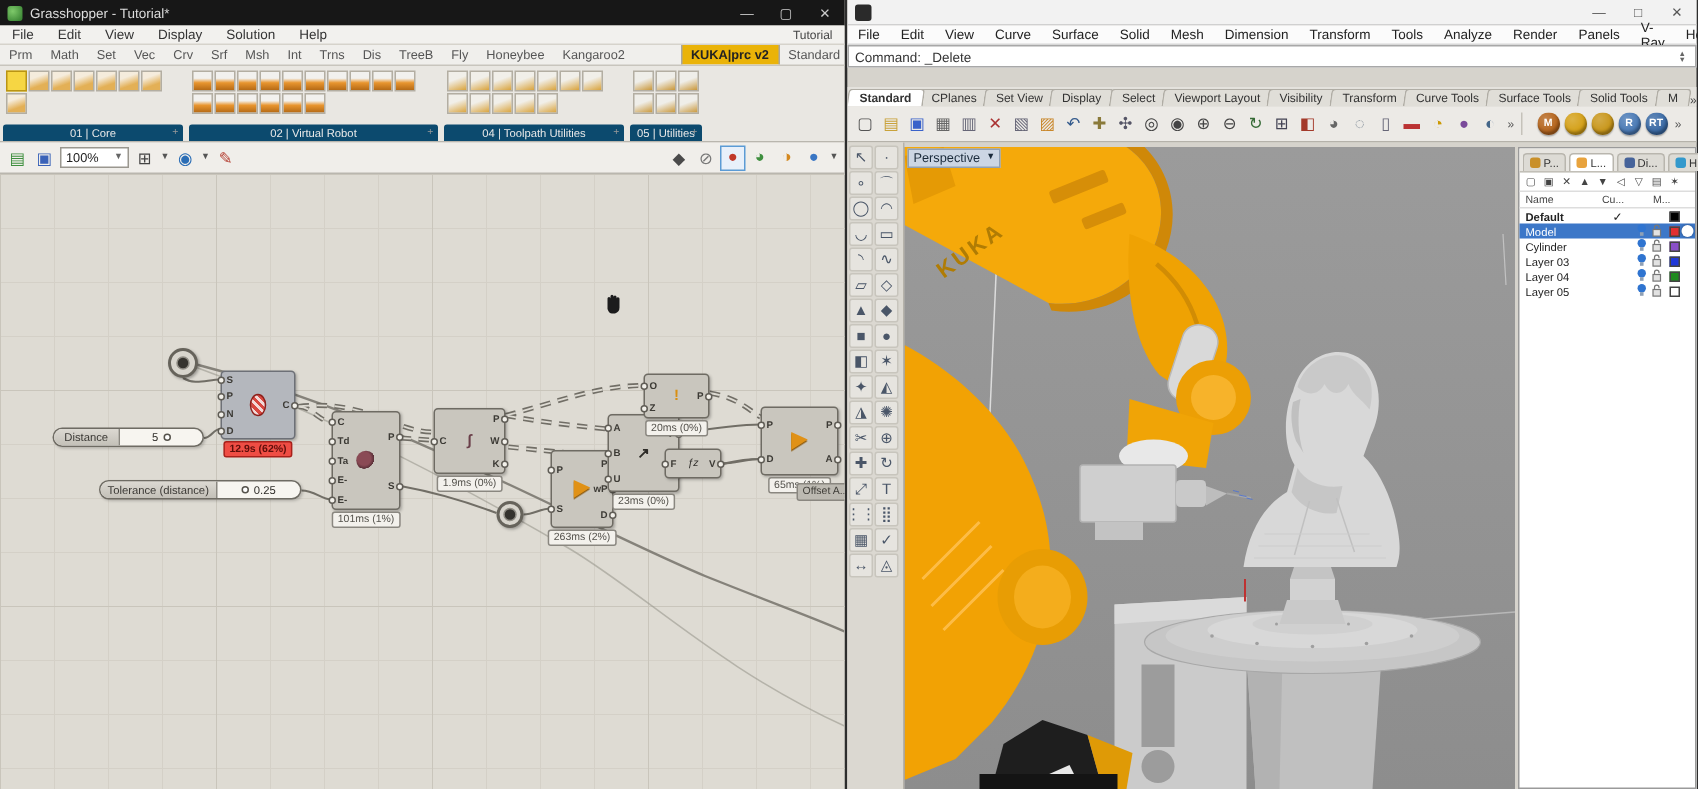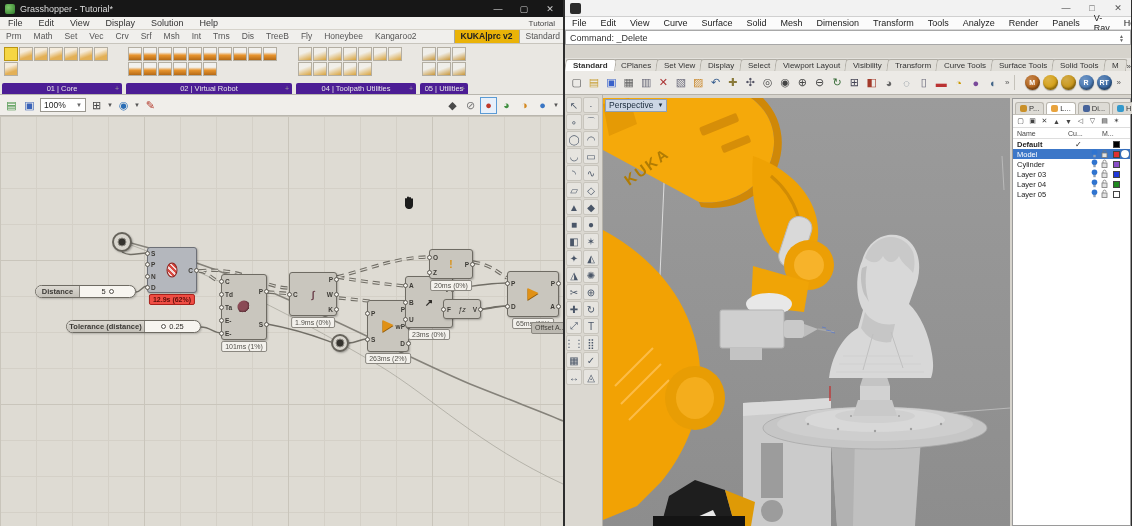--- a/index.html
+++ b/index.html
@@ -22,21 +22,21 @@
   .gh-tab.active{background:#eab308;border:1px solid #aaa7a0;border-bottom:none;font-weight:bold;color:#222;margin-left:31px;}
   #gh-ribbon{position:absolute;left:0;top:44px;width:100%;height:51px;background:#e9e7e2;border-bottom:1px solid #b9b6ae;display:flex;padding:2px 2px 0 2px;gap:4px;overflow:hidden;}
   .gh-group{display:flex;flex-direction:column;}
   .gh-group-icons{flex:1;display:flex;flex-wrap:wrap;align-content:flex-start;gap:1px;padding:1px 2px;overflow:hidden;}
   .gh-ribbon-icon{width:14px;height:14px;border:1px solid #b3aea2;background:linear-gradient(160deg,#f5ecdc 30%,#e3b056 70%);}
   .g-robot .gh-ribbon-icon{background:linear-gradient(180deg,#f2f1ee 35%,#e8952f 60%,#b56a16);}
   .g-tool .gh-ribbon-icon{background:linear-gradient(160deg,#e9e8e4 50%,#b5b2aa);}
   .g-path .gh-ribbon-icon{background:linear-gradient(160deg,#f1efe9 40%,#d9a33c);}
   .g-util .gh-ribbon-icon{background:linear-gradient(160deg,#efeee9 45%,#c9973a);}
   .g-core .gh-ribbon-icon:first-child{background:#f6d643;border-color:#b99414;}
-  .gh-group-footer{height:11px;background:#4c1d95;border-radius:2px 2px 0 0;color:#e8e8e8;font-size:7.5px;display:flex;align-items:center;justify-content:center;position:relative;}
+  .gh-group-footer{height:11px;background:#0c4a6e;border-radius:2px 2px 0 0;color:#e8e8e8;font-size:7.5px;display:flex;align-items:center;justify-content:center;position:relative;}
   .gh-group-footer .plus{position:absolute;right:3px;color:#9a9a9a;font-size:7px;}
   #gh-cbar{position:absolute;left:0;top:95px;width:100%;height:21px;background:#f0eeea;border-bottom:1px solid #b9b6ae;display:flex;align-items:center;padding:0 4px;gap:3px;}
   .cbar-ic{width:15px;height:15px;display:flex;align-items:center;justify-content:center;font-size:11px;}
   .cbar-caret{font-size:6px;color:#555;}
   #gh-zoom{width:46px;height:14px;border:1px solid #9a978f;background:#fff;font-size:8.5px;display:flex;align-items:center;padding:0 3px;color:#222;}
   #gh-zoom .car{margin-left:auto;font-size:6px;color:#666;}
   #gh-cbar .right{margin-left:auto;display:flex;align-items:center;gap:3px;}
   .cbar-sel{outline:1px solid #5b9bd5;background:#e8f0fa;}
 
   
@@ -54,21 +54,21 @@
   .ic-red-oval{width:11px;height:15px;border-radius:50%;border:1px solid #8e1f1a;background:repeating-linear-gradient(45deg,#d84840 0 2px,#f3d9d7 2px 4px);}
   .ic-swirl{width:13px;height:13px;border-radius:50%;background:radial-gradient(circle at 40% 40%,#8a4a55 40%,#5a3038 60%,transparent 62%);font-size:9px;color:#5a3038;}
   .ic-curve{font-size:10px;color:#6a3f4a;font-weight:bold;}
   .ic-cone,.ic-cone2{width:0;height:0;border-top:5px solid transparent;border-bottom:7px solid transparent;border-left:11px solid #e09116;filter:drop-shadow(0 1px 0 #8d5a0d);}
   .ic-arrow{font-size:10px;color:#2e2c28;font-weight:bold;}
   .ic-flag{font-size:10px;color:#d98f12;font-weight:bold;}
   .ic-fz{font-size:7px;font-style:italic;color:#33312d;}
   .gh-nodelabel{position:absolute;left:50%;transform:translateX(-50%);white-space:nowrap;background:#f3f1ec;border:1px solid #8a8780;border-radius:2px;font-size:7px;color:#54524c;padding:0 3px;line-height:9px;}
   .gh-alert{background:#ef4d44;border-color:#a8211b;color:#5e0e0a;font-weight:bold;}
   .gh-slider{position:absolute;height:13px;border:1px solid #6e6b63;border-radius:7px;background:#f7f5f0;display:flex;overflow:hidden;box-shadow:1px 1px 2px rgba(0,0,0,.2);}
-  .gh-slider-name{background:linear-gradient(#dcd9d2,#c3c0b8);border-right:1px solid #8a8780;font-size:7.5px;font-weight:bold;color:#3a3834;display:flex;align-items:center;justify-content:center;white-space:nowrap;padding:0 3px;}
+  .gh-slider-name{background:linear-gradient(#dcd9d2,#c3c0b8);border-right:1px solid #8a8780;font-size:7.5px;font-weight:normal;color:#3a3834;display:flex;align-items:center;justify-content:center;white-space:nowrap;padding:0 3px;}
   .gh-slider-val{flex:1;display:flex;align-items:center;justify-content:center;font-size:7.5px;color:#2f2d29;gap:3px;}
   .gh-grip{width:5px;height:5px;border:1px solid #55524b;border-radius:50%;background:#fff;}
   .gh-knot{position:absolute;border-radius:50%;background:#d8d5cd;border:2px solid #66635b;box-shadow:1px 1px 2px rgba(0,0,0,.3);}
   .gh-knot::after{content:"";position:absolute;left:50%;top:50%;width:7px;height:7px;transform:translate(-50%,-50%);border-radius:50%;background:#35332e;border:1px solid #8f8c84;}
   .gh-tag{position:absolute;background:#bcb9b1;border:1px solid #8a8780;border-radius:2px;font-size:7px;color:#403e39;padding:0 3px;line-height:10px;white-space:nowrap;}
   #gh-cursor{position:absolute;}
 
   
   #rh-window{position:absolute;left:565px;top:0;width:567px;height:526px;background:#d6d3cc;border-right:1px solid #2d2d2d;}
   #rh-titlebar{position:absolute;left:0;top:0;width:100%;height:17px;background:#f2f2f2;border-bottom:1px solid #d0d0d0;display:flex;align-items:center;font-size:9px;color:#333;}

